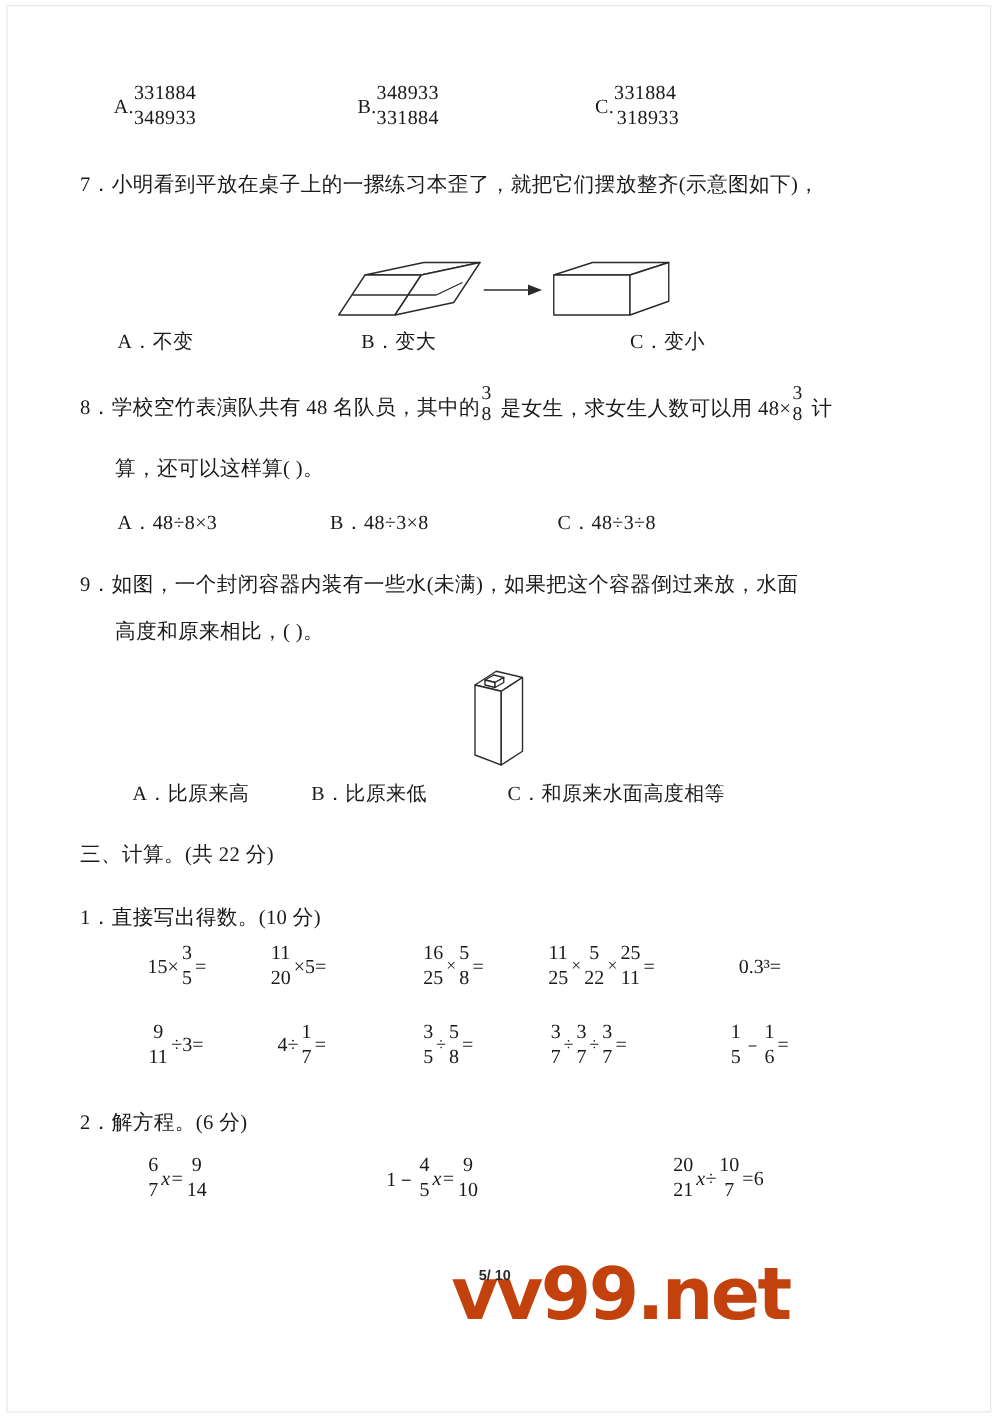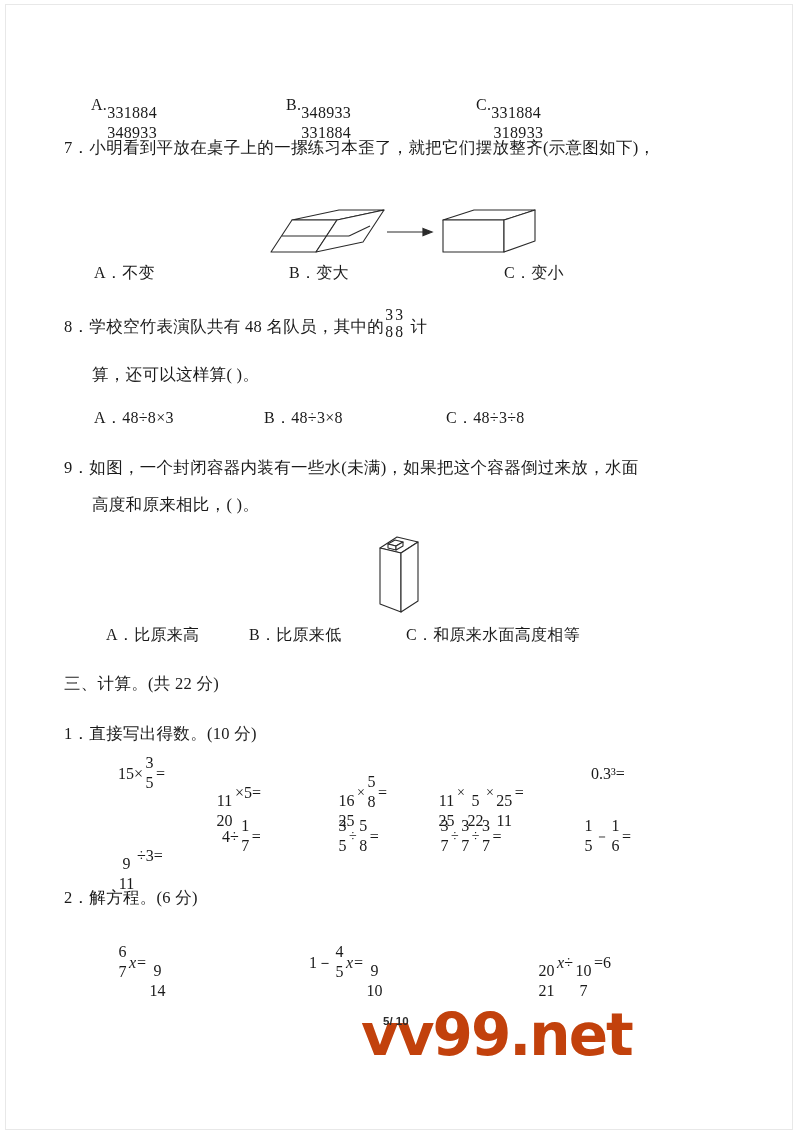--- a/index.html
+++ b/index.html
@@ -121,21 +121,21 @@
     font-size: 16px;
   }
   .sf > .d {
     position: absolute;
     left: 0; right: 0;
     top: 19px;
     line-height: 18px;
     font-size: 16px;
   }
   .sf.w1 { width: 13px; }
-  .sf.w2 { width: 21px; margin-top: 38px; }
+  .sf.w2 { width: 21px; }
 
   .opsym { font-size: 14px; vertical-align: middle; }
   .eqsym { font-size: 16px; vertical-align: middle; }
   .baseline-op { display: inline-block; vertical-align: middle; }
 
   
   .fig { position: absolute; z-index: 2; }
   svg { display: block; overflow: visible; }
 </style>
 </head>
@@ -186,21 +186,21 @@
         <path d="M253,12 L284,2 L284,33 L253,44 Z"></path>
       </g>
     </svg>
   </div>
 
   <div class="abs opt" style="left:88px; top:258px;">A．不变</div>
   <div class="abs opt" style="left:283px; top:258px;">B．变大</div>
   <div class="abs opt" style="left:498px; top:258px;">C．变小</div>
 
   <div class="abs qline" style="left:58px; top:310px;">
-    <span>8．学校空竹表演队共有 48 名队员，其中的</span><span class="fr"><span class="n">3</span><span class="d">8</span></span><span class="fr"><span class="n">3</span><span class="d">8</span></span><span style="margin-left:6px;">计</span>
+    <span>8．学校空竹表演队共有 48 名队员，其中的</span><span class="fr"><span class="n">3</span><span class="d">8</span></span><span style="margin-left:6px;">是女生，求女生人数可以用 48×</span><span class="fr"><span class="n">3</span><span class="d">8</span></span><span style="margin-left:6px;">计</span>
   </div>
   <div class="abs qline" style="left:86px; top:360px;">算，还可以这样算(      )。</div>
 
   <div class="abs opt" style="left:88px; top:403px;">A．48÷8×3</div>
   <div class="abs opt" style="left:258px; top:403px;">B．48÷3×8</div>
   <div class="abs opt" style="left:440px; top:403px;">C．48÷3÷8</div>
 
   <div class="abs qline" style="left:58px; top:453px;">9．如图，一个封闭容器内装有一些水(未满)，如果把这个容器倒过来放，水面</div>
   <div class="abs qline" style="left:86px; top:490px;">高度和原来相比，(      )。</div>
 

